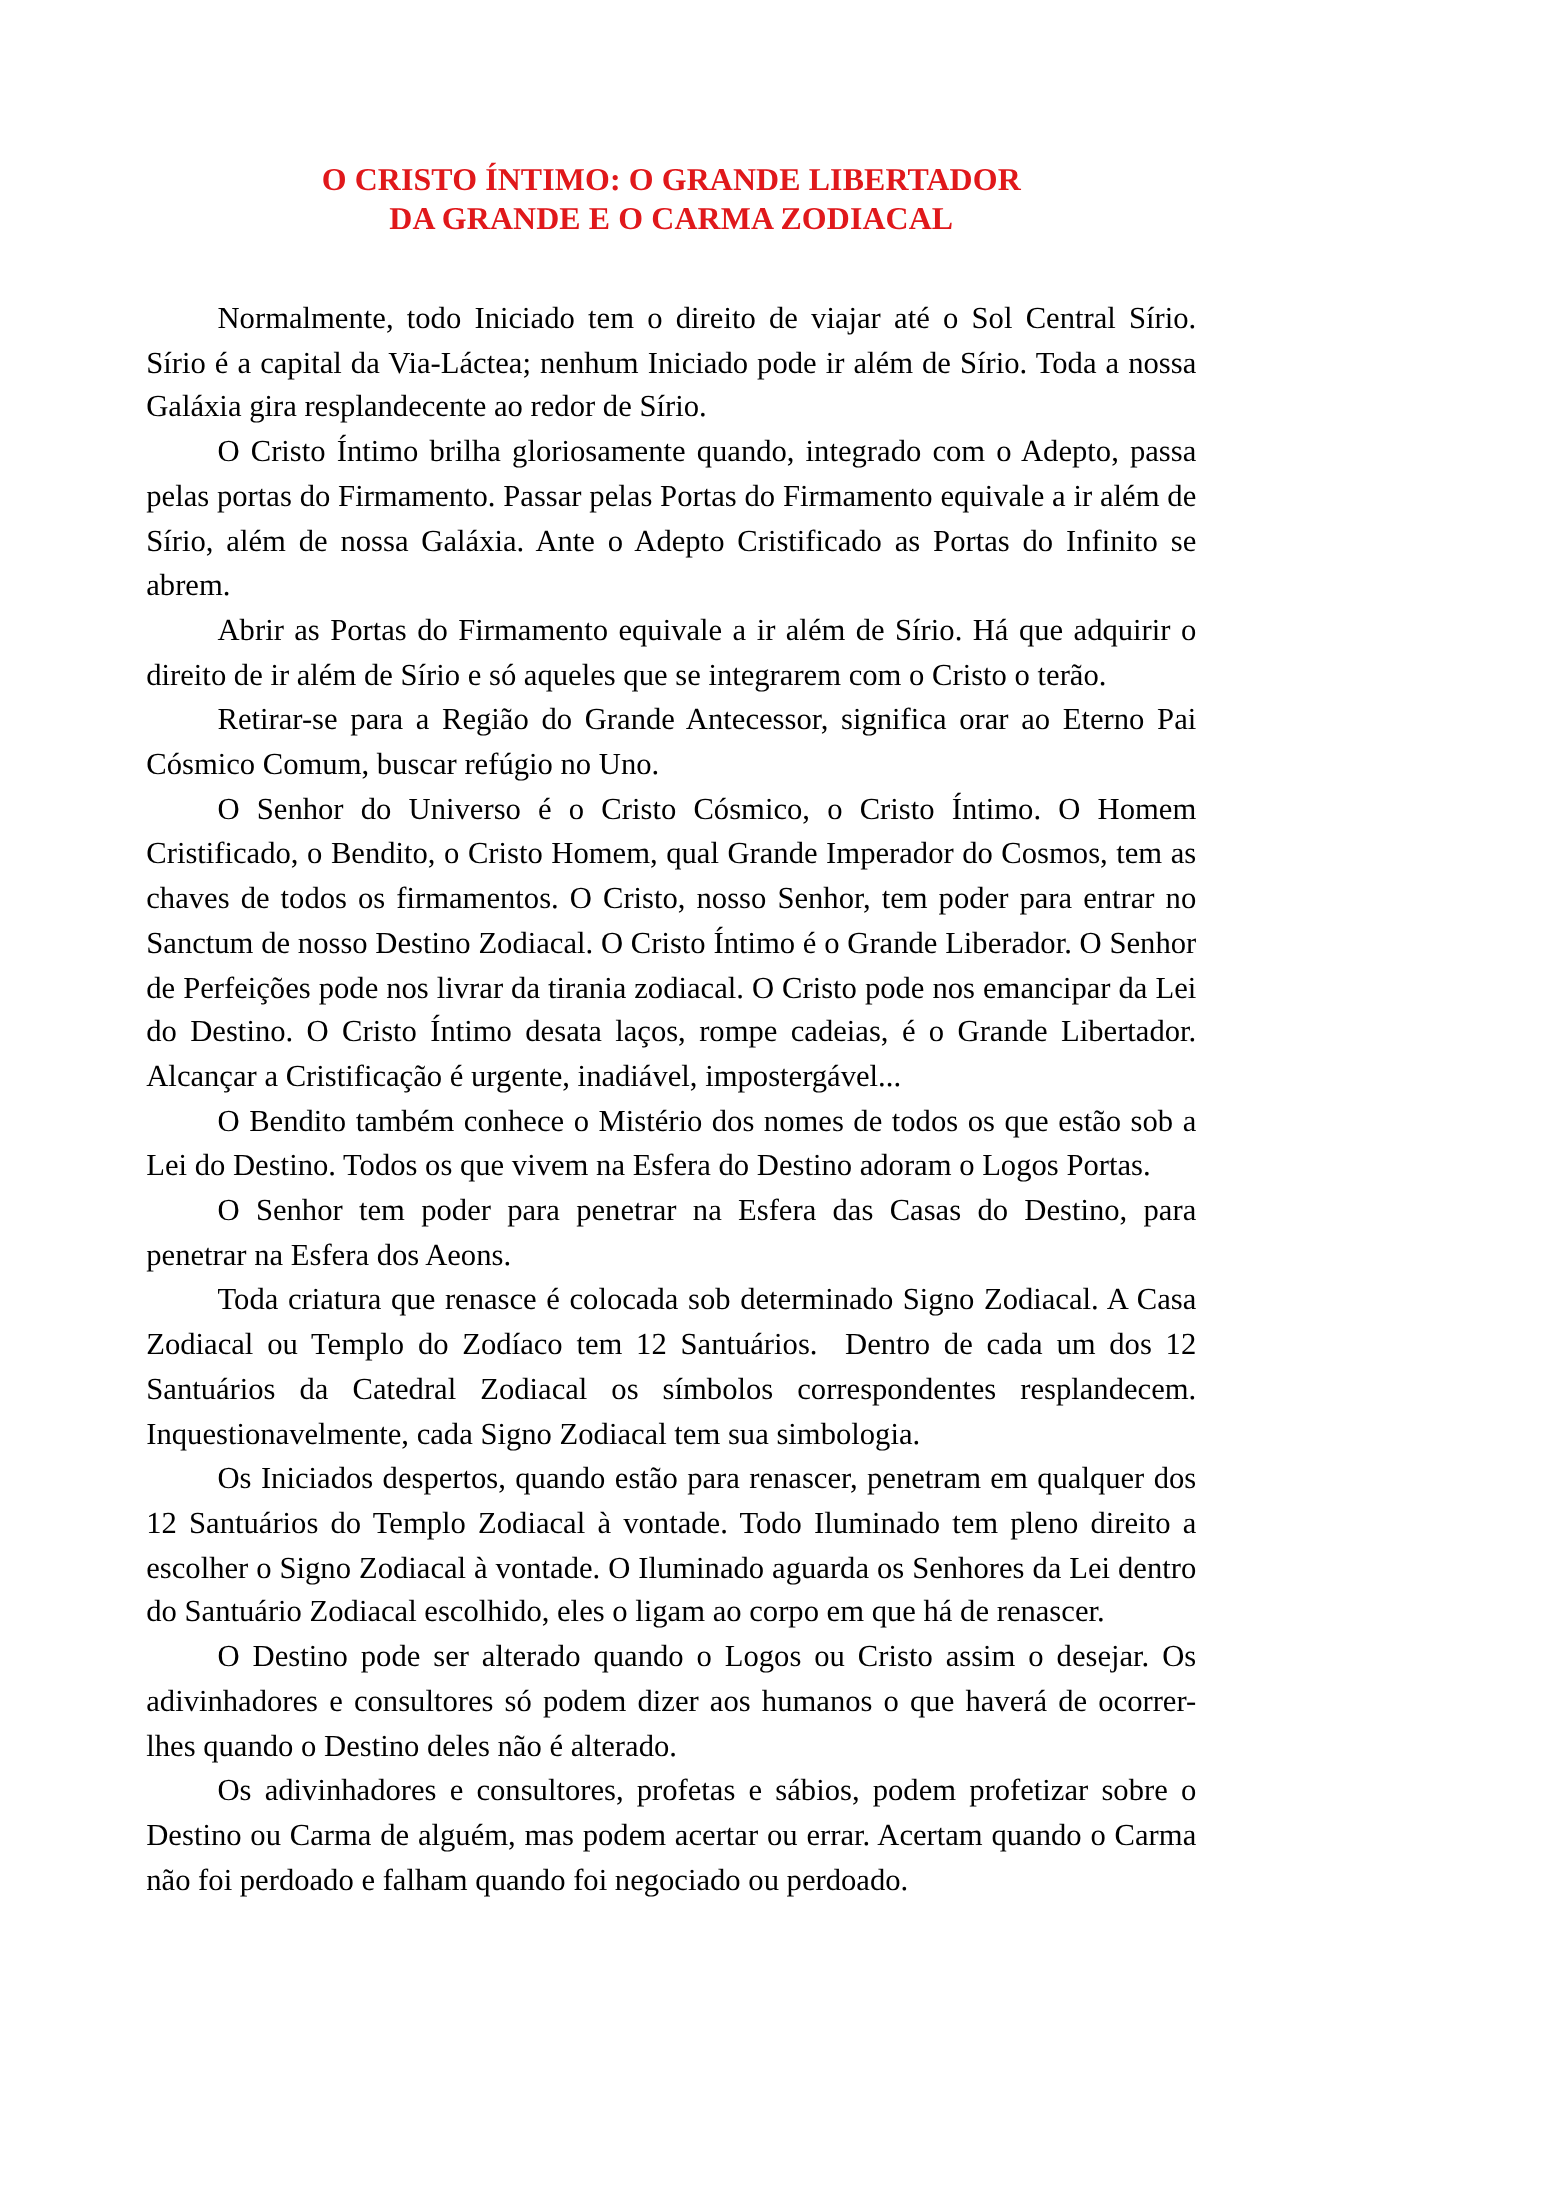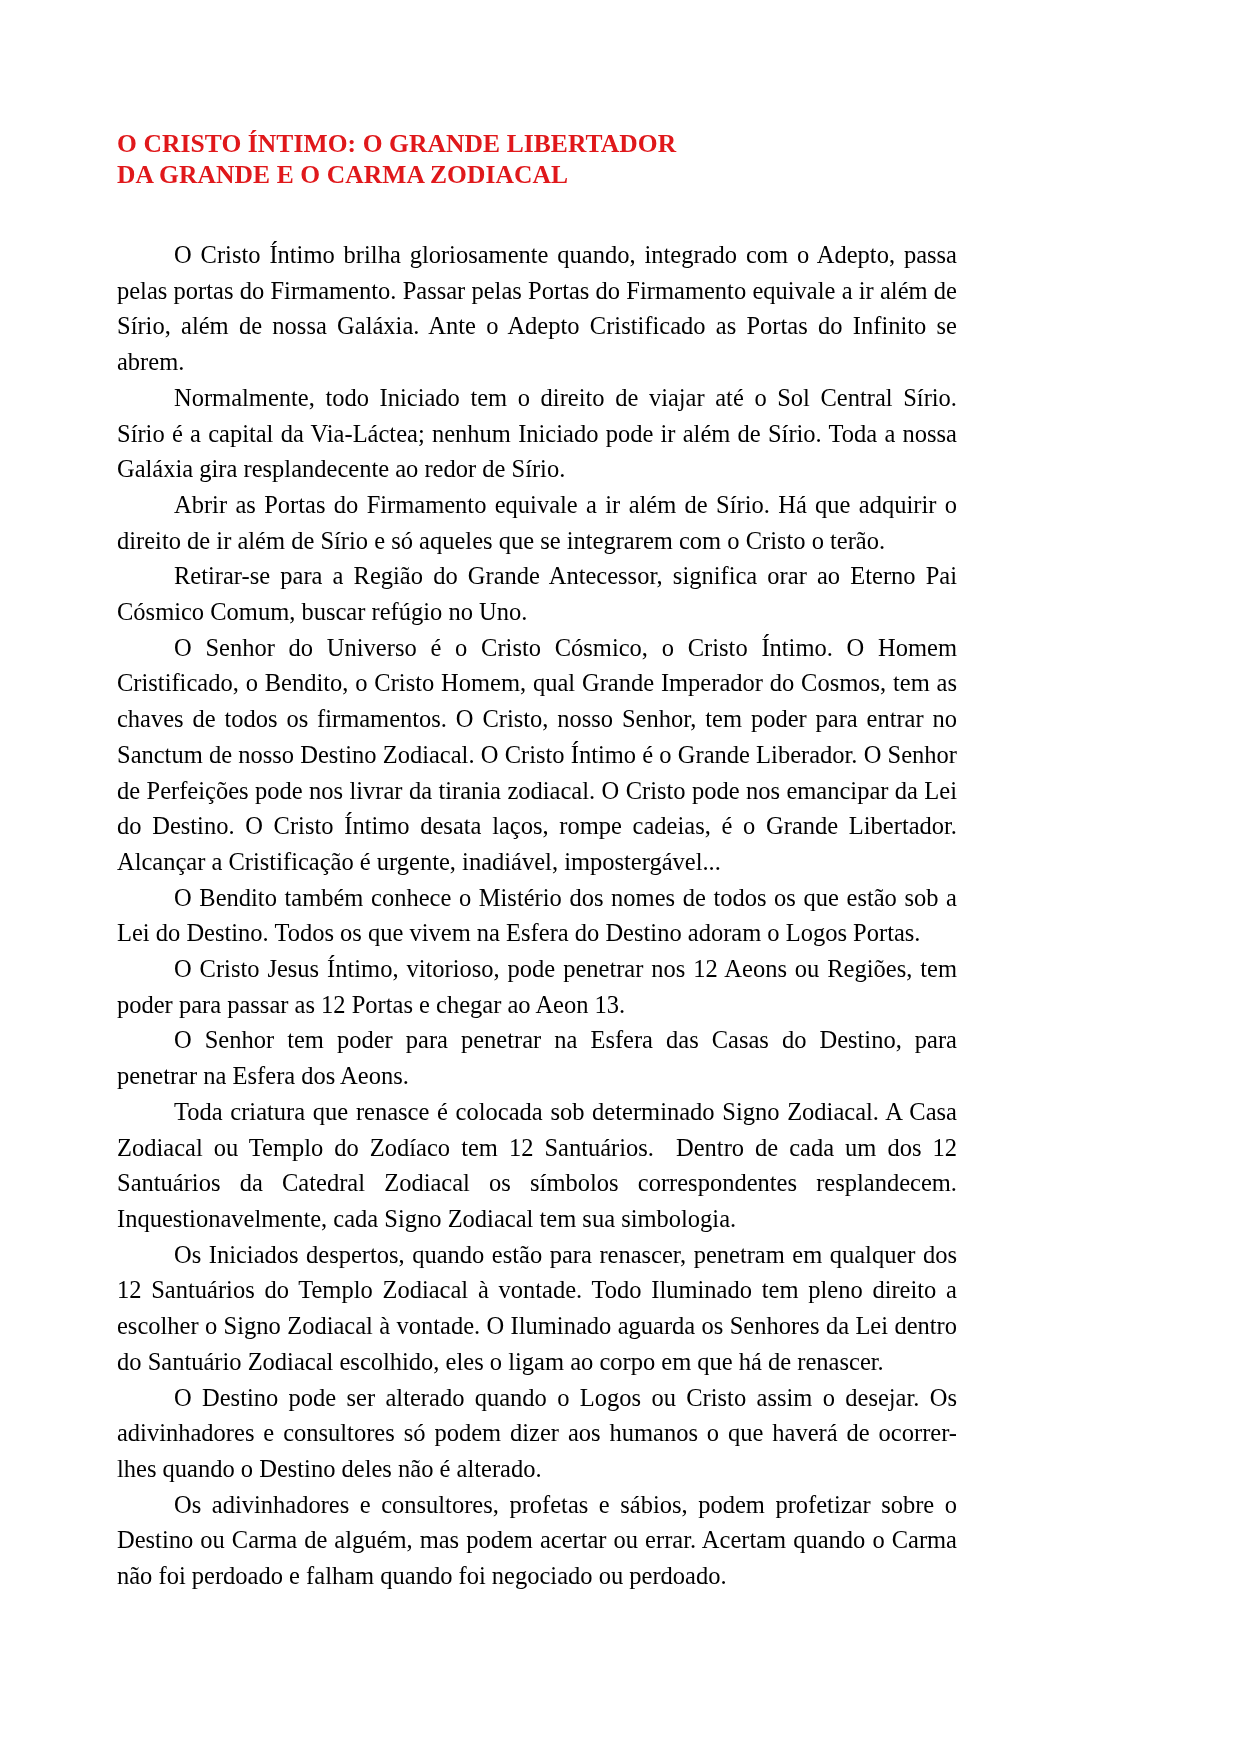--- a/index.html
+++ b/index.html
@@ -26,21 +26,21 @@
   }
   .content {
     position: absolute;
     left: 117px;
     top: 0;
     width: 840px;
   }
   .doc-title {
     margin: 0;
     padding-top: 128px;
-    text-align: left;
+    text-align: center;
     color: #e0181b;
     font-weight: bold;
     font-size: 25.5px;
     line-height: 31px;
     letter-spacing: 0.1px;
   }
   .doc-title .line {
     display: block;
     white-space: pre;
   }
@@ -74,27 +74,26 @@
 <div class="page">
 
   <div class="content">
 
     <h1 class="doc-title">
       <span class="line">O CRISTO ÍNTIMO: O GRANDE LIBERTADOR</span>
       <span class="line">DA GRANDE E O CARMA ZODIACAL</span>
     </h1>
 
     <div class="body-block">
+      <p class="para">Normalmente, todo Iniciado tem o direito de viajar até o Sol Central Sírio. Sírio é a capital da Via-Láctea; nenhum Iniciado pode ir além de Sírio. Toda a nossa Galáxia gira resplandecente ao redor de Sírio.</p>
       <p class="para">O Cristo Íntimo brilha gloriosamente quando, integrado com o Adepto, passa pelas portas do Firmamento. Passar pelas Portas do Firmamento equivale a ir além de Sírio, além de nossa Galáxia. Ante o Adepto Cristificado as Portas do Infinito se abrem.</p>
-      <p class="para">Normalmente, todo Iniciado tem o direito de viajar até o Sol Central Sírio. Sírio é a capital da Via-Láctea; nenhum Iniciado pode ir além de Sírio. Toda a nossa Galáxia gira resplandecente ao redor de Sírio.</p>
       <p class="para">Abrir as Portas do Firmamento equivale a ir além de Sírio. Há que adquirir o direito de ir além de Sírio e só aqueles que se integrarem com o Cristo o terão.</p>
       <p class="para">Retirar-se para a Região do Grande Antecessor, significa orar ao Eterno Pai Cósmico Comum, buscar refúgio no Uno.</p>
       <p class="para">O Senhor do Universo é o Cristo Cósmico, o Cristo Íntimo. O Homem Cristificado, o Bendito, o Cristo Homem, qual Grande Imperador do Cosmos, tem as chaves de todos os firmamentos. O Cristo, nosso Senhor, tem poder para entrar no Sanctum de nosso Destino Zodiacal. O Cristo Íntimo é o Grande Liberador. O Senhor de Perfeições pode nos livrar da tirania zodiacal. O Cristo pode nos emancipar da Lei do Destino. O Cristo Íntimo desata laços, rompe cadeias, é o Grande Libertador. Alcançar a Cristificação é urgente, inadiável, impostergável...</p>
       <p class="para">O Bendito também conhece o Mistério dos nomes de todos os que estão sob a Lei do Destino. Todos os que vivem na Esfera do Destino adoram o Logos Portas.</p>
-      <p class="para">O Cristo Jesus Íntimo, vitorioso, pode penetrar nos 12 Aeons ou Regiões, tem poder para passar as 12 Portas e chegar ao Aeon 13.</p>
       <p class="para">O Senhor tem poder para penetrar na Esfera das Casas do Destino, para penetrar na Esfera dos Aeons.</p>
       <p class="para">Toda criatura que renasce é colocada sob determinado Signo Zodiacal. A Casa Zodiacal ou Templo do Zodíaco tem 12 Santuários.  Dentro de cada um dos 12 Santuários da Catedral Zodiacal os símbolos correspondentes resplandecem. Inquestionavelmente, cada Signo Zodiacal tem sua simbologia.</p>
       <p class="para">Os Iniciados despertos, quando estão para renascer, penetram em qualquer dos 12 Santuários do Templo Zodiacal à vontade. Todo Iluminado tem pleno direito a escolher o Signo Zodiacal à vontade. O Iluminado aguarda os Senhores da Lei dentro do Santuário Zodiacal escolhido, eles o ligam ao corpo em que há de renascer.</p>
       <p class="para">O Destino pode ser alterado quando o Logos ou Cristo assim o desejar. Os adivinhadores e consultores só podem dizer aos humanos o que haverá de ocorrer-lhes quando o Destino deles não é alterado.</p>
       <p class="para">Os adivinhadores e consultores, profetas e sábios, podem profetizar sobre o Destino ou Carma de alguém, mas podem acertar ou errar. Acertam quando o Carma não foi perdoado e falham quando foi negociado ou perdoado.</p>
 
     </div>
 
   </div>
 

